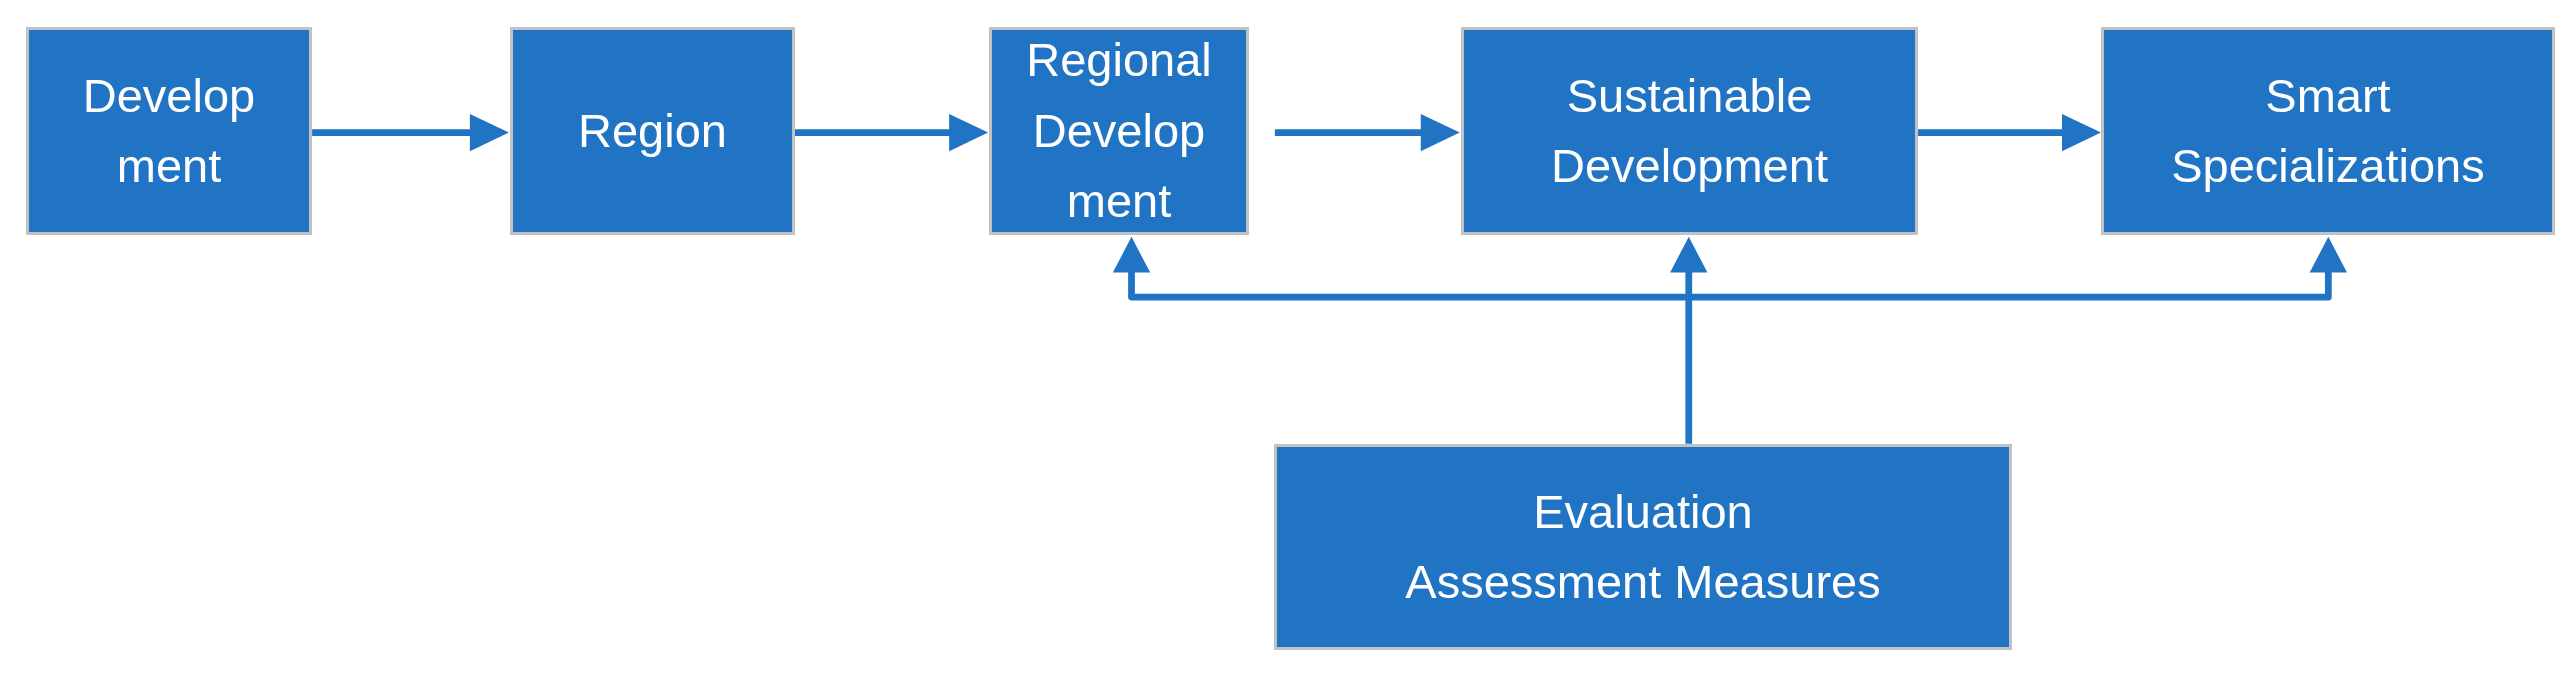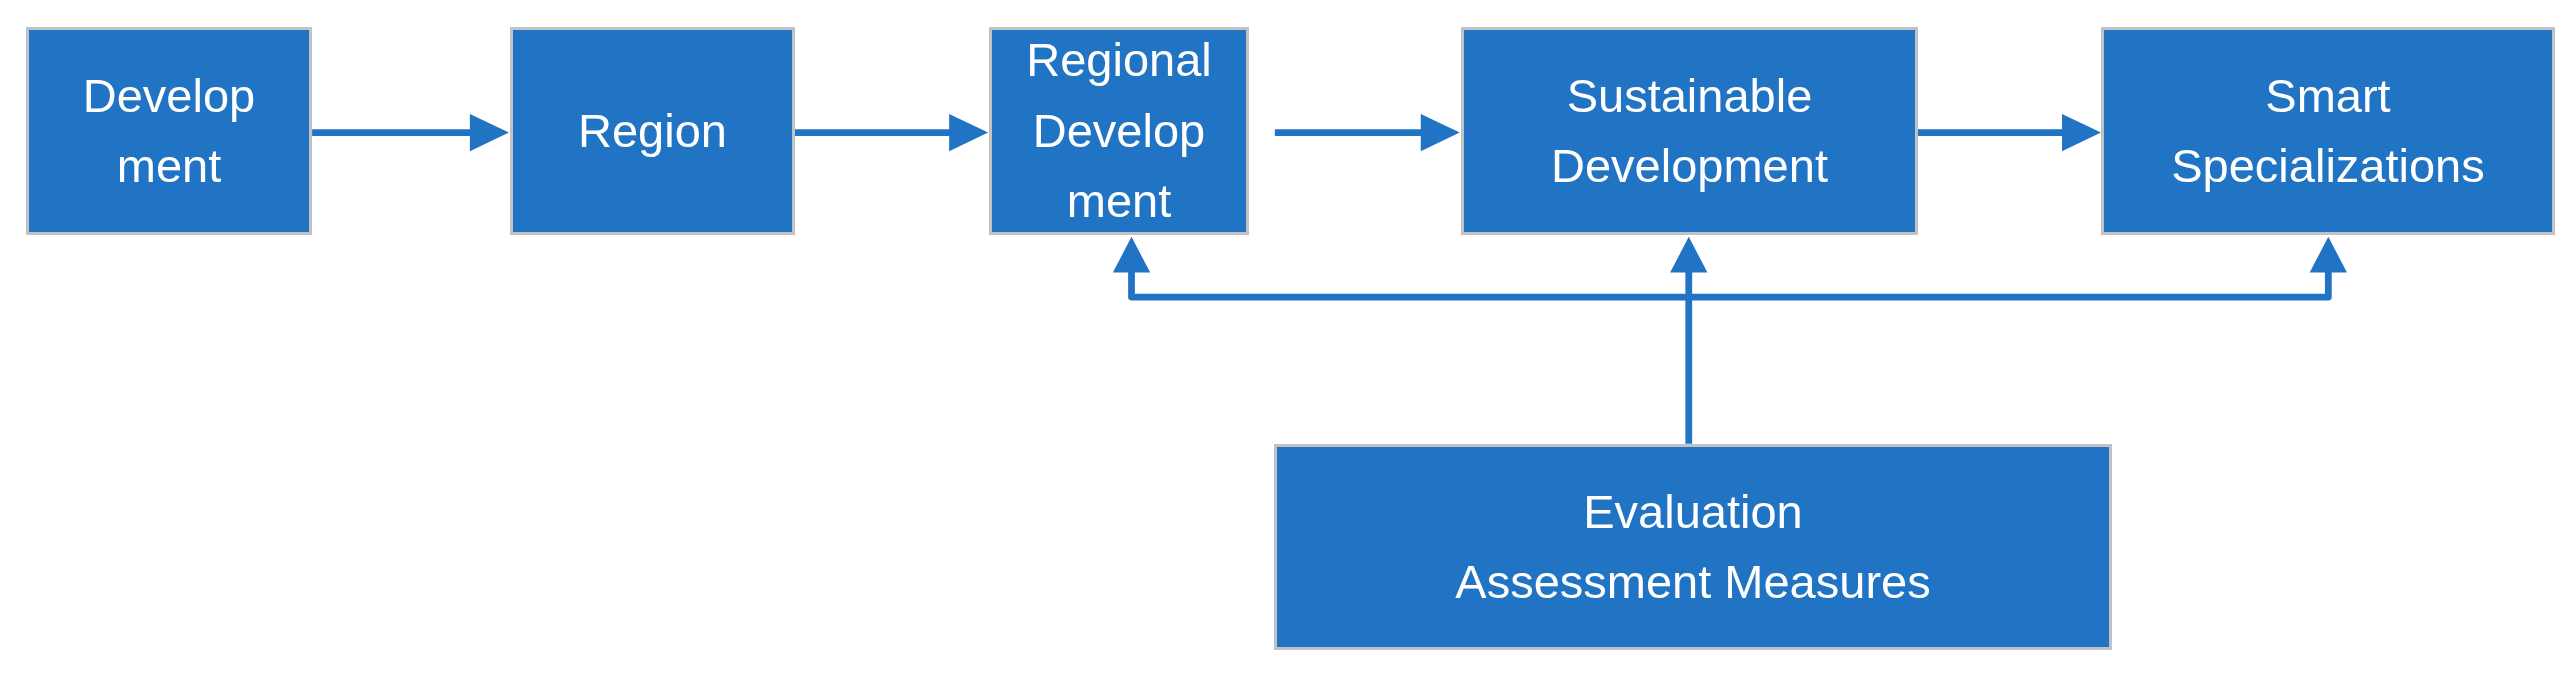--- a/index.html
+++ b/index.html
@@ -46,21 +46,21 @@
     text-align: center;
     font-size: 47px;
     line-height: 1.5;
     white-space: pre-line;
   }
   .n-development      { left: 26px;   top: 27px;  width: 286px; height: 208px; }
   .n-region           { left: 510px;  top: 27px;  width: 285px; height: 208px; }
   .n-regional         { left: 989px; top: 27px;  width: 260px; height: 208px; }
   .n-sustainable      { left: 1461px; top: 27px;  width: 457px; height: 208px; }
   .n-smart            { left: 2101px; top: 27px;  width: 454px; height: 208px; }
-  .n-evaluation       { left: 1274px; top: 444px; width: 838px; height: 206px; }
+  .n-evaluation       { left: 1274px; top: 444px; width: 738px; height: 206px; }
 </style>
 </head>
 <body>
 
 <div class="canvas">
 
   <svg class="edges" viewBox="0 0 3037 800" xmlns="http://www.w3.org/2000/svg">
 
     <g>
       <line class="edge-line" x1="368" y1="156" x2="557" y2="156"></line>

